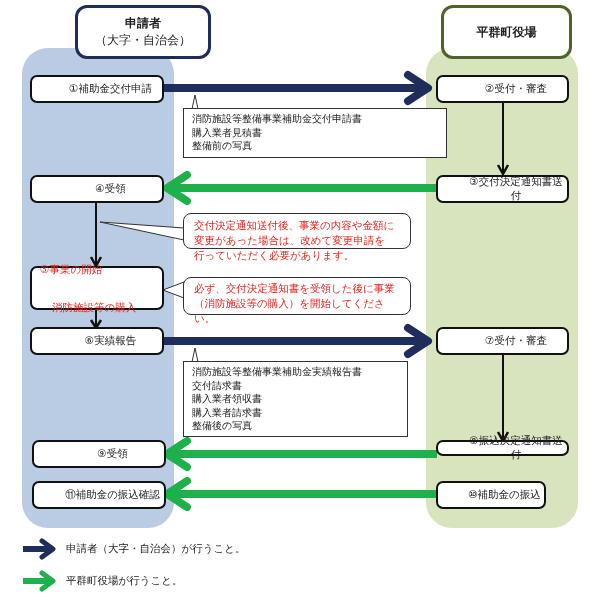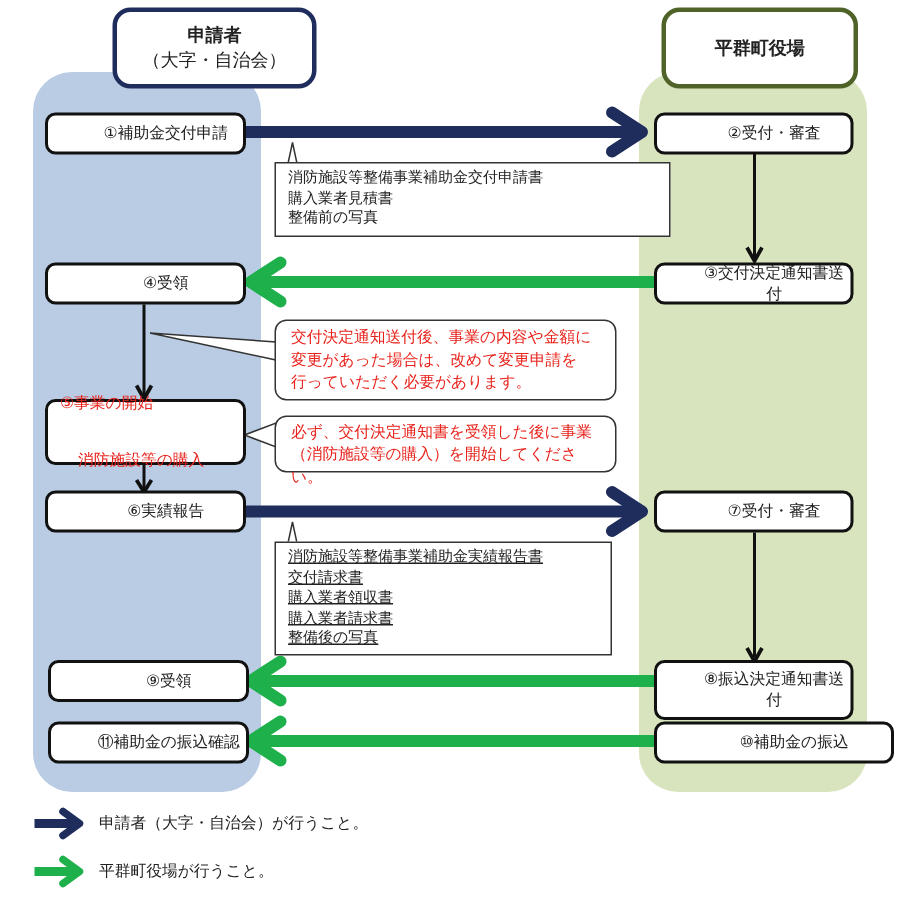--- a/index.html
+++ b/index.html
@@ -93,29 +93,29 @@
   <polygon points="100,222 184,228 184,240" fill="#fff" stroke="#333" stroke-width="1"></polygon>
 
   <polygon points="163,290 184,282 184,298" fill="#fff" stroke="#333" stroke-width="1"></polygon>
 </svg>
 
 <div class="note" style="left:183px; top:108px; width:264px; height:50px;">
   <div>消防施設等整備事業補助金交付申請書</div>
   <div>購入業者見積書</div>
   <div>整備前の写真</div>
 </div>
-<div class="note" style="left:183px; top:361px; width:225px; height:76px;text-decoration:underline;">
+<div class="note" style="left:183px; top:361px; width:225px; height:76px;">
   <div>消防施設等整備事業補助金実績報告書</div>
   <div>交付請求書</div>
   <div>購入業者領収書</div>
   <div>購入業者請求書</div>
   <div>整備後の写真</div>
 </div>
 
-<div class="callout" style="left:183px; top:213px; width:228px; height:54px;">
+<div class="callout" style="left:183px; top:213px; width:228px; height:36px;">
   <div>交付決定通知送付後、事業の内容や金額に</div>
   <div>変更があった場合は、改めて変更申請を</div>
   <div>行っていただく必要があります。</div>
 </div>
 <div class="callout" style="left:183px; top:277px; width:228px; height:38px; padding-top:3px;">
   <div>必ず、交付決定通知書を受領した後に事業</div>
   <div>（消防施設等の購入）を開始してください。</div>
 </div>
 
 <div class="step" style="left:30px; top:75px; width:134px; height:28px;">
@@ -140,24 +140,24 @@
 
 <div class="step" style="left:436px; top:75px; width:133px; height:28px;">
   <span>②受付・審査</span>
 </div>
 <div class="step" style="left:436px; top:175px; width:133px; height:28px;">
   <span>③交付決定通知書送付</span>
 </div>
 <div class="step" style="left:436px; top:327px; width:133px; height:28px;">
   <span>⑦受付・審査</span>
 </div>
-<div class="step" style="left:436px; top:440px; width:133px; height:40px;">
+<div class="step" style="left:436px; top:440px; width:133px; height:16px;">
   <span>⑧振込決定通知書送付</span>
 </div>
-<div class="step" style="left:436px; top:481px; width:160px; height:28px;">
+<div class="step" style="left:436px; top:481px; width:110px; height:28px;">
   <span>⑩補助金の振込</span>
 </div>
 
 <svg class="abs" style="left:20px; top:538px;" width="40" height="22">
   <line x1="3" y1="11" x2="32" y2="11" stroke="#1f2d5c" stroke-width="6"></line>
   <polyline points="22,3 33,11 22,19" fill="none" stroke="#1f2d5c" stroke-width="5" stroke-linecap="round" stroke-linejoin="round"></polyline>
 </svg>
 <div class="legend-text" style="left:66px; top:542px;">申請者（大字・自治会）が行うこと。</div>
 
 <svg class="abs" style="left:20px; top:570px;" width="40" height="22">

